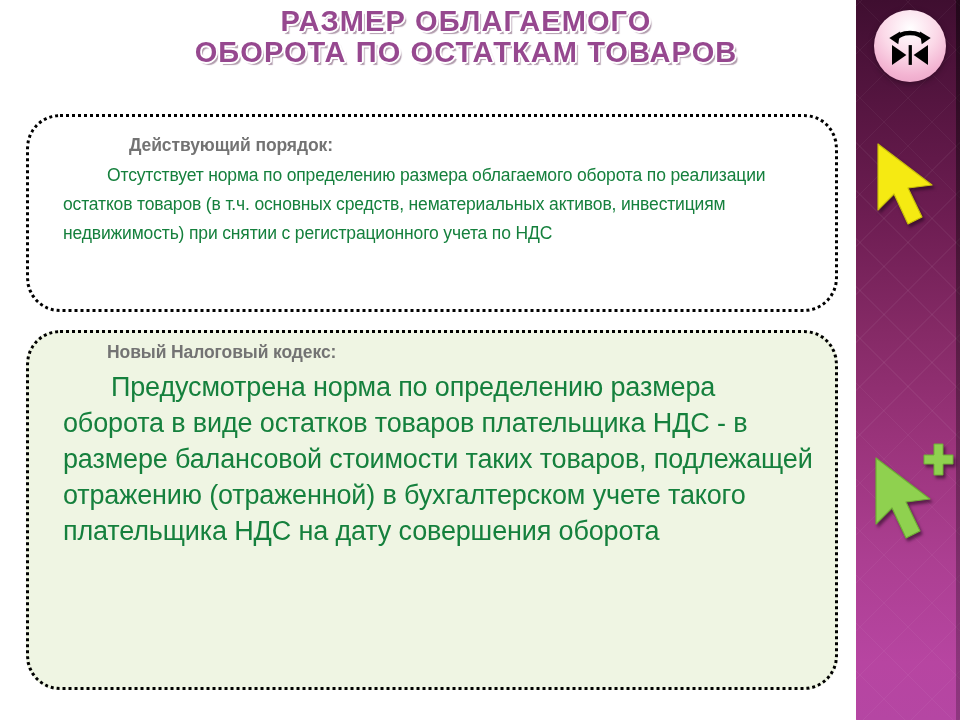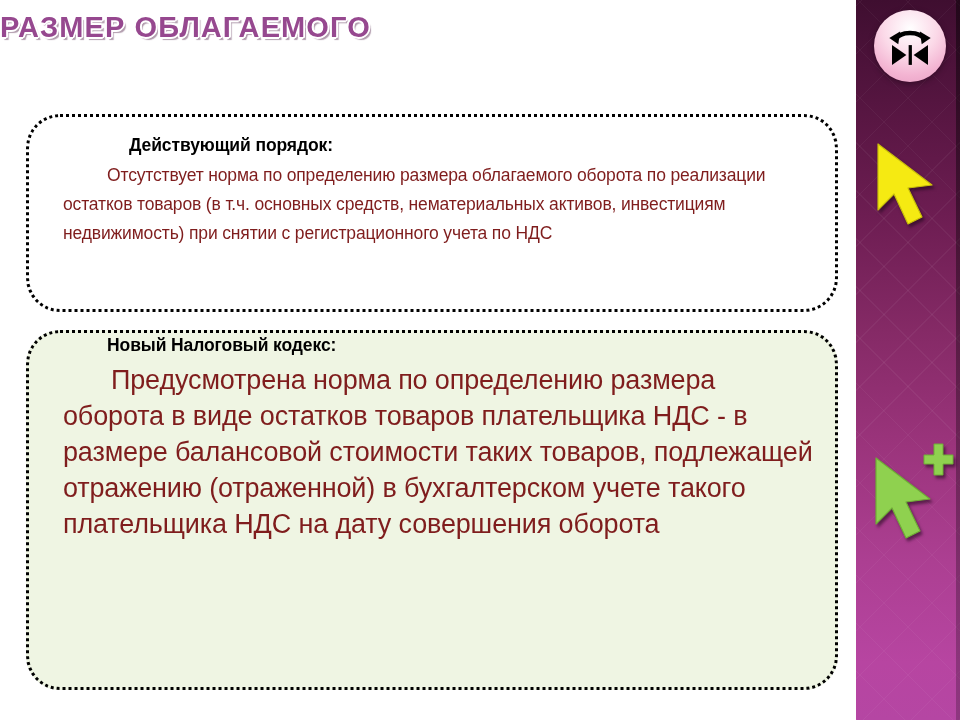--- a/index.html
+++ b/index.html
@@ -16,22 +16,23 @@
     position: relative;
     width: 960px;
     height: 720px;
     background: #ffffff;
   }
 
   
   .title-block {
     position: absolute;
     left: 0;
-    top: 12px;
+    top: 6px;
     width: 932px;
+    text-align: center;
     line-height: 1.08;
   }
   .title-line {
     font-family: "Liberation Sans", sans-serif;
     font-weight: bold;
     font-size: 29px;
     letter-spacing: 1.1px;
     color: #96488f;
     text-transform: uppercase;
     white-space: nowrap;
@@ -62,36 +63,36 @@
     background: #ffffff;
     padding: 18px 22px 10px 22px;
   }
 
   .callout-new {
     left: 26px;
     top: 330px;
     width: 812px;
     height: 360px;
     background: #eff5e3;
-    padding: 2px 22px 10px 22px;
+    padding: 9px 22px 10px 22px;
   }
 
   .callout-heading {
     font-family: "Liberation Sans", sans-serif;
     font-weight: bold;
     font-size: 17.5px;
-    color: #000000;
+    color: #737373;
     letter-spacing: -0.1px;
   }
   .callout-current .callout-heading { margin-left: 78px; }
   .callout-new .callout-heading { margin-left: 56px; }
 
   .callout-body {
     font-family: "Liberation Sans", sans-serif;
-    color: #7f1d1d;
+    color: #15803d;
     letter-spacing: -0.15px;
     white-space: pre-wrap;
   }
   .callout-current .callout-body {
     font-size: 17.5px;
     line-height: 29px;
     margin-top: 5px;
     text-indent: 44px;
     margin-left: 12px;
   }
@@ -164,20 +165,21 @@
   .cursor-green  { left: 14px; top: 440px; width: 84px; height: 100px; }
   .cursor-icon svg { display: block; width: 100%; height: 100%; }
 </style>
 </head>
 <body>
 
 <div class="slide">
 
   <div class="title-block">
     <div class="title-line">РАЗМЕР ОБЛАГАЕМОГО</div>
+    <div class="title-line">ОБОРОТА ПО ОСТАТКАМ ТОВАРОВ</div>
   </div>
 
   <div class="callout callout-current">
     <div class="callout-heading">Действующий порядок:</div>
     <div class="callout-body">Отсутствует норма по определению размера облагаемого оборота по реализации остатков товаров (в т.ч. основных средств, нематериальных активов, инвестициям недвижимость) при снятии с регистрационного учета по НДС</div>
   </div>
 
   <div class="callout callout-new">
     <div class="callout-heading">Новый Налоговый кодекс:</div>
     <div class="callout-body">Предусмотрена норма по определению размера оборота в виде остатков товаров плательщика НДС - в размере балансовой стоимости таких товаров, подлежащей отражению (отраженной) в бухгалтерском учете такого плательщика НДС на дату совершения оборота</div>

